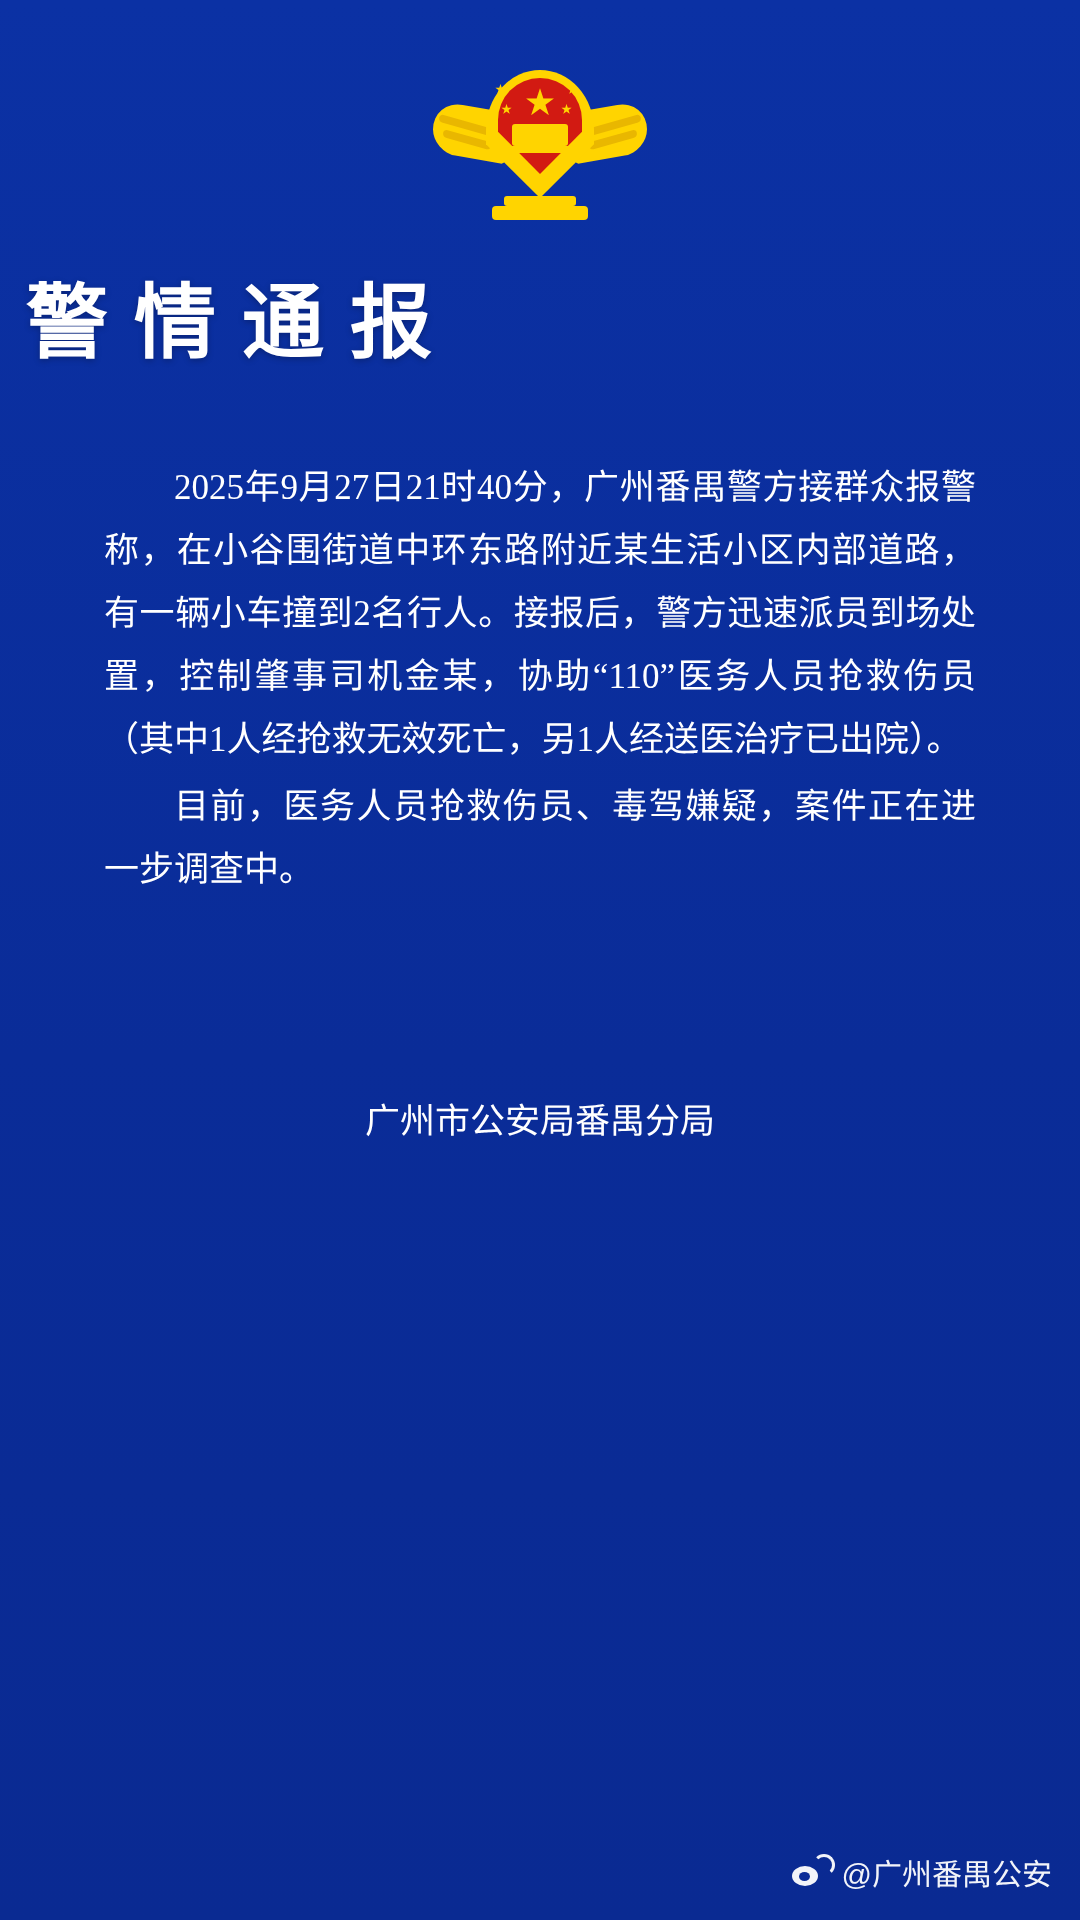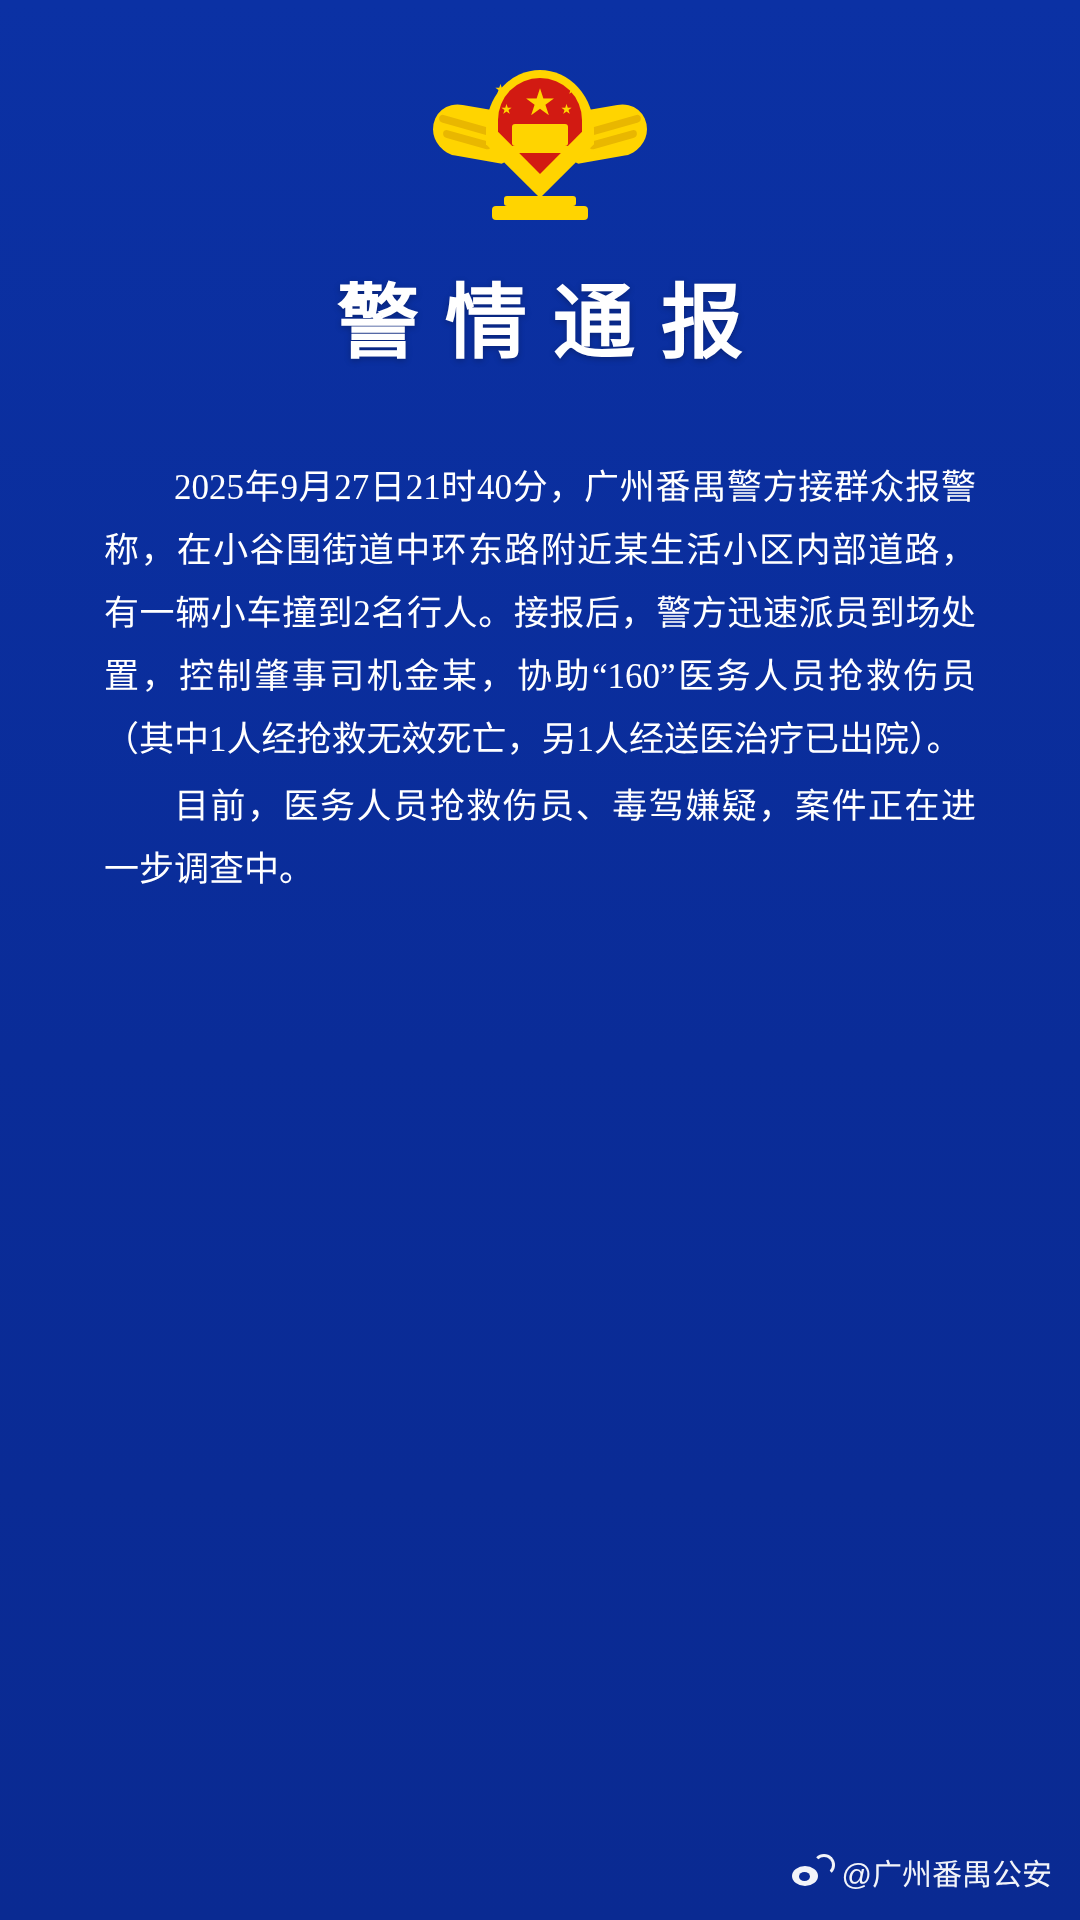--- a/index.html
+++ b/index.html
@@ -135,21 +135,20 @@
     top: -10px;
     width: 72px;
     height: 10px;
     background: #ffd400;
     border-radius: 3px;
   }
 
   
   .title {
     margin-top: 34px;
-    text-align: center;
     font-size: 82px;
     font-weight: bold;
     letter-spacing: 26px;
     text-indent: 26px;
     font-family: "Liberation Serif", "DejaVu Serif", serif;
     text-shadow: 0 2px 6px rgba(0,0,0,0.25);
   }
 
   
   .body-text {
@@ -223,25 +222,26 @@
       <div class="star-small s3">★</div>
       <div class="star-small s4">★</div>
       <div class="gate"></div>
       <div class="base"></div>
     </div>
   </div>
 
   <h1 class="title">警情通报</h1>
 
   <div class="body-text">
-    <p>2025年9月27日21时40分，广州番禺警方接群众报警称，在小谷围街道中环东路附近某生活小区内部道路，有一辆小车撞到2名行人。接报后，警方迅速派员到场处置，控制肇事司机金某，协助“160”医务人员抢救伤员（其中1人经抢救无效死亡，另1人经送医治疗已出院）。</p>
+    <p>2025年9月27日21时40分，广州番禺警方接群众报警称，在小谷围街道中环东路附近某生活小区内部道路，有一辆小车撞到2名行人。接报后，警方迅速派员到场处置，控制肇事司机金某，协助“110”医务人员抢救伤员（其中1人经抢救无效死亡，另1人经送医治疗已出院）。</p>
     <p>目前，医务人员抢救伤员、毒驾嫌疑，案件正在进一步调查中。</p>
   </div>
 
   <div class="signature">
+    <div>广州市公安局番禺分局</div>
   </div>
 
   <div class="footer">
     <span class="weibo-icon">
       <span class="eye e1"></span>
       <span class="eye e2"></span>
       <span class="eye e4"></span>
     </span>
     <span>@广州番禺公安</span>
   </div>

